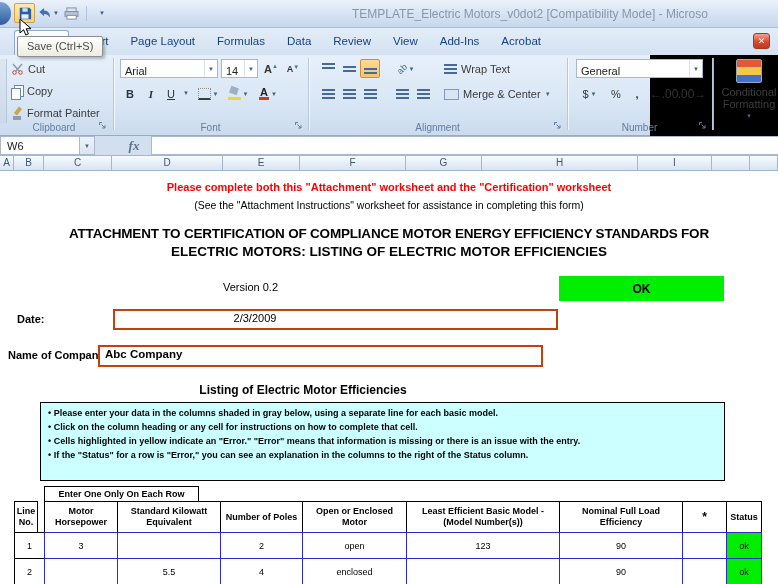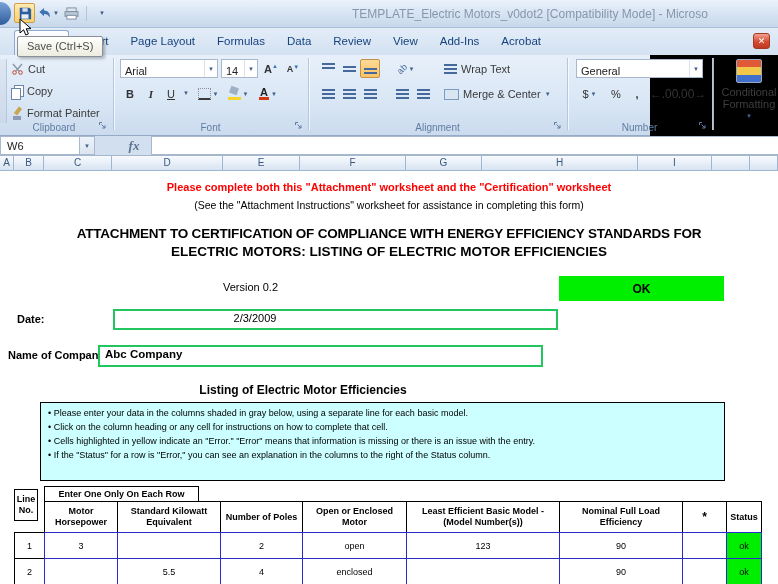--- a/index.html
+++ b/index.html
@@ -65,26 +65,26 @@
 #namearrow{width:15px;background:linear-gradient(#eef3f9,#dbe5f1);border:1px solid #a9b8cc;border-left:none;display:flex;align-items:center;justify-content:center;font-size:6px;color:#44618c}
 #fx{width:34px;margin-left:22px;display:flex;align-items:center;justify-content:center;font-family:"Liberation Serif",serif;font-style:italic;font-weight:bold;color:#5c7393;font-size:13px}
 #formula-input{flex:1;background:#fff;border:1px solid #a9b8cc;border-right:none}
 
 
 #colheads{position:absolute;left:0;top:156px;width:778px;height:15px;display:flex}
 .ch{height:15px;background:linear-gradient(#f8fbfe,#e6eef7 55%,#d8e4f1);border-right:1px solid #9fb6d4;border-bottom:1px solid #9fb6d4;font-size:10px;color:#3a5880;text-align:center;line-height:14px}
 
 
 #sheet{position:absolute;left:0;top:171px;width:778px;height:413px;background:#fff;overflow:hidden;color:#000}
-.box{position:absolute;background:#fff;border:2px solid #22c55e}
+.box{position:absolute;background:#fff;border:2px solid #c2410c}
 .th{position:absolute;border:1px solid #000;background:#fff;display:flex;align-items:center;justify-content:center;font-weight:bold;font-size:9px;line-height:1.2;text-align:center;padding:1px}
 .td{position:absolute;border:1px solid #2b2bca;background:#fff;display:flex;align-items:center;justify-content:center;font-size:9px}
 .td.black{border-color:#000}
 .td.green{background:#00ef00}
-#instrbox{position:absolute;left:40px;top:231px;width:685px;height:79px;background:#ccffff;border:1px solid #000;padding:4px 7px;font-size:9px;font-weight:normal;line-height:13.9px}
+#instrbox{position:absolute;left:40px;top:231px;width:685px;height:79px;background:#ccffff;border:1px solid #000;padding:4px 7px;font-size:9px;font-weight:bold;line-height:13.9px}
 
 
 #tooltip{position:absolute;left:17px;top:36px;z-index:50;background:linear-gradient(#fffffd,#ecece0);border:1px solid #8a8f98;border-radius:2px;box-shadow:2px 2px 3px rgba(0,0,0,.25);padding:3px 9px 4px;font-size:11px;color:#4c4c4c;white-space:nowrap}
 #cursor{position:absolute;left:19px;top:18px;z-index:60}
 </style>
 </head>
 <body>
 
 <div id="screen">
 
@@ -316,21 +316,21 @@
     <div class="ch" style="width:76px">G</div>
     <div class="ch" style="width:156px">H</div>
     <div class="ch" style="width:74px">I</div>
     <div class="ch" style="width:38px"></div>
     <div class="ch" style="width:28px"></div>
   </div>
 
   <div id="sheet">
     <div class="abs center b" style="left:0;top:10px;width:778px;color:#f00;font-size:11px">Please complete both this "Attachment" worksheet and the "Certification" worksheet</div>
     <div class="abs center" style="left:0;top:28px;width:778px;font-size:10.5px">(See the "Attachment Instructions" worksheet for assistance in completing this form)</div>
-    <div class="abs center b" style="left:0;top:55px;width:778px;font-size:13.5px;letter-spacing:-0.2px;white-space:nowrap">ATTACHMENT TO CERTIFICATION OF COMPLIANCE WITH ENERGY EFFICIENCY STANDARDS FOR</div>
+    <div class="abs center b" style="left:0;top:55px;width:778px;font-size:13.5px;letter-spacing:-0.2px;white-space:nowrap">ATTACHMENT TO CERTIFICATION OF COMPLIANCE MOTOR ENERGY EFFICIENCY STANDARDS FOR</div>
     <div class="abs center b" style="left:0;top:73px;width:778px;font-size:13.5px">ELECTRIC MOTORS: LISTING OF ELECTRIC MOTOR EFFICIENCIES</div>
     <div class="abs center" style="left:178px;top:110px;width:145px;font-size:11px">Version 0.2</div>
     <div class="abs b" style="left:559px;top:105px;width:165px;height:25px;background:#00ef00;display:flex;align-items:center;justify-content:center;font-size:12px">OK</div>
 
     <div class="abs b" style="left:17px;top:142px;font-size:11px">Date:</div>
     <div class="box" style="left:113px;top:138px;width:445px;height:21px">
       <span class="abs center" style="left:0;top:1px;width:280px;font-size:11px">2/3/2009</span>
     </div>
 
     <div class="abs b" style="left:8px;top:178px;font-size:11px">Name of Company:</div>
@@ -342,21 +342,21 @@
 
     <div id="instrbox">
       <div>• Please enter your data in the columns shaded in gray below, using a separate line for each basic model.</div>
       <div>• Click on the column heading or any cell for instructions on how to complete that cell.</div>
       <div>• Cells highlighted in yellow indicate an "Error."  "Error" means that information is missing or there is an issue with the entry.</div>
       <div>• If the "Status" for a row is "Error," you can see an explanation in the columns to the right of the Status column.</div>
     </div>
 
     <div class="th" style="left:44px;top:315px;width:155px;height:16px">Enter One Only On Each Row</div>
 
-    <div class="th" style="left:14px;top:318px;width:24px;height:32px">Line No.</div>
+    <div class="th" style="left:14px;top:330px;width:24px;height:32px">Line No.</div>
     <div class="th" style="left:44px;top:330px;width:74px;height:32px">Motor Horsepower</div>
     <div class="th" style="left:117px;top:330px;width:104px;height:32px">Standard Kilowatt Equivalent</div>
     <div class="th" style="left:220px;top:330px;width:83px;height:32px">Number of Poles</div>
     <div class="th" style="left:302px;top:330px;width:105px;height:32px">Open or Enclosed Motor</div>
     <div class="th" style="left:406px;top:330px;width:154px;height:32px">Least Efficient Basic Model - (Model Number(s))</div>
     <div class="th" style="left:559px;top:330px;width:124px;height:32px">Nominal Full Load Efficiency</div>
     <div class="th" style="left:682px;top:330px;width:45px;height:32px;font-size:12px">*</div>
     <div class="th" style="left:726px;top:330px;width:36px;height:32px">Status</div>
 
     <div class="td black" style="left:14px;top:361px;width:31px;height:27px">1</div>

